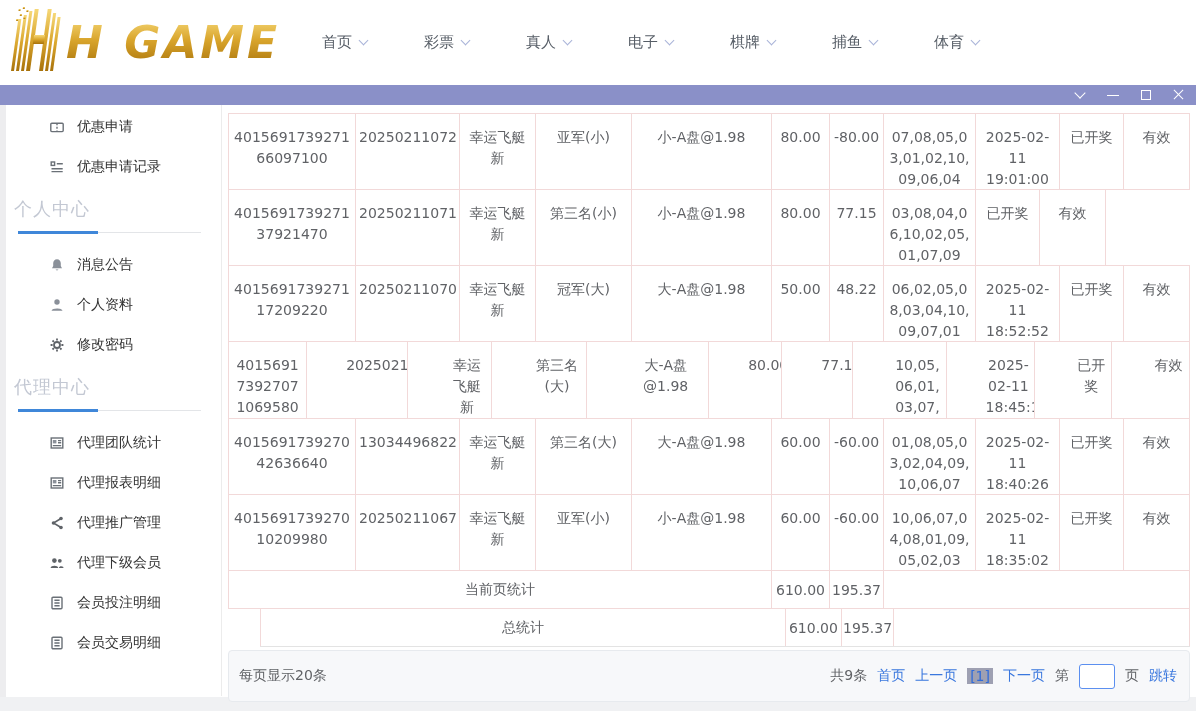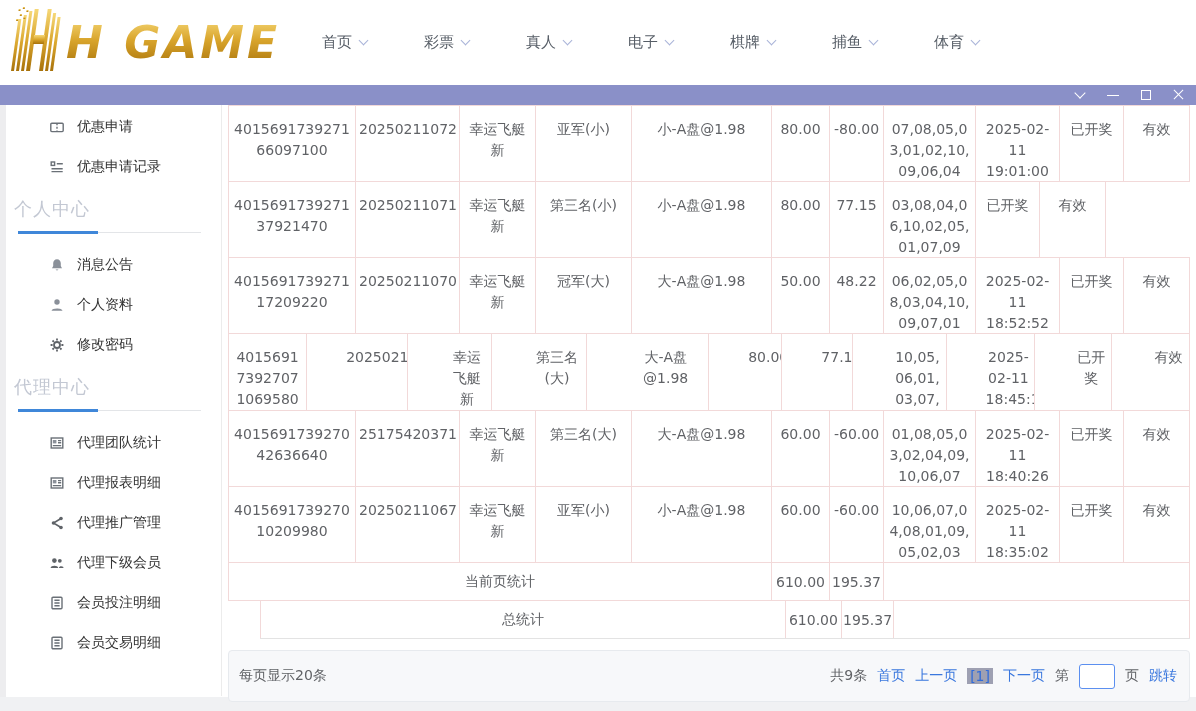--- a/index.html
+++ b/index.html
@@ -39,21 +39,21 @@
   .side-item .icon{width:16px;height:16px;margin-right:12px;display:inline-flex;}
   .side-group-header{padding:4px 12px 0 8px;margin-top:6px;margin-bottom:12px;}
   .side-group-title{font-size:18px;color:#c3c8d3;letter-spacing:1px;}
   .side-underline{position:relative;height:3px;margin-top:9px;margin-left:4px;margin-right:8px;
     border-bottom:1px solid #e3e5e8;}
   .side-underline .blue{position:absolute;left:0;top:1px;width:80px;height:3px;background:#3f87d9;}
 
   
   .table-area{position:absolute;left:228px;top:105px;width:962px;background:#fff;z-index:2;}
   .trow{display:flex;border-bottom:1px solid #f2d9d9;}
-  .trow:first-child{border-top:1px solid #f2d9d9;}
+  .trow:first-child{border-top:1px solid #f2d9d9;margin-top:8px;}
   .cell{border-right:1px solid #f2d9d9;color:#606266;font-size:14px;line-height:21px;
     text-align:center;padding:13px 3px 0;overflow:hidden;}
   .cell:first-child{border-left:1px solid #f2d9d9;}
   .break{word-break:break-all;}
   .sumrow{display:flex;border-bottom:1px solid #f2d9d9;height:38px;}
   .sumrow:last-child{border-bottom:1px solid #e3e3e3;margin-left:32px;}
   .scell{border-right:1px solid #f2d9d9;color:#606266;font-size:14px;display:flex;
     align-items:center;justify-content:center;}
   .scell:first-child{border-left:1px solid #f2d9d9;}
 
@@ -322,21 +322,21 @@
       <div class="cell" style="width: 140px;">大-A盘@1.98</div>
       <div class="cell" style="width: 58px;">80.00</div>
       <div class="cell" style="width: 54px;">77.15</div>
       <div class="cell break" style="width: 92px;">10,05,06,01,03,07,02,04,08,09</div>
       <div class="cell" style="width: 84px;">2025-02-11 18:45:10</div>
       <div class="cell" style="width: 64px;">已开奖</div>
       <div class="cell" style="width: 66px;">有效</div>
     </div>
     <div class="trow" style="height: 76px;">
       <div class="cell break" style="width: 128px;">401569173927042636640</div>
-      <div class="cell" style="width: 104px;">25175420371</div>
+      <div class="cell" style="width: 104px;">13034496822</div>
       <div class="cell" style="width: 76px;">幸运飞艇新</div>
       <div class="cell" style="width: 96px;">第三名(大)</div>
       <div class="cell" style="width: 140px;">大-A盘@1.98</div>
       <div class="cell" style="width: 58px;">60.00</div>
       <div class="cell" style="width: 54px;">-60.00</div>
       <div class="cell break" style="width: 92px;">01,08,05,03,02,04,09,10,06,07</div>
       <div class="cell" style="width: 84px;">2025-02-11 18:40:26</div>
       <div class="cell" style="width: 64px;">已开奖</div>
       <div class="cell" style="width: 66px;">有效</div>
     </div>

